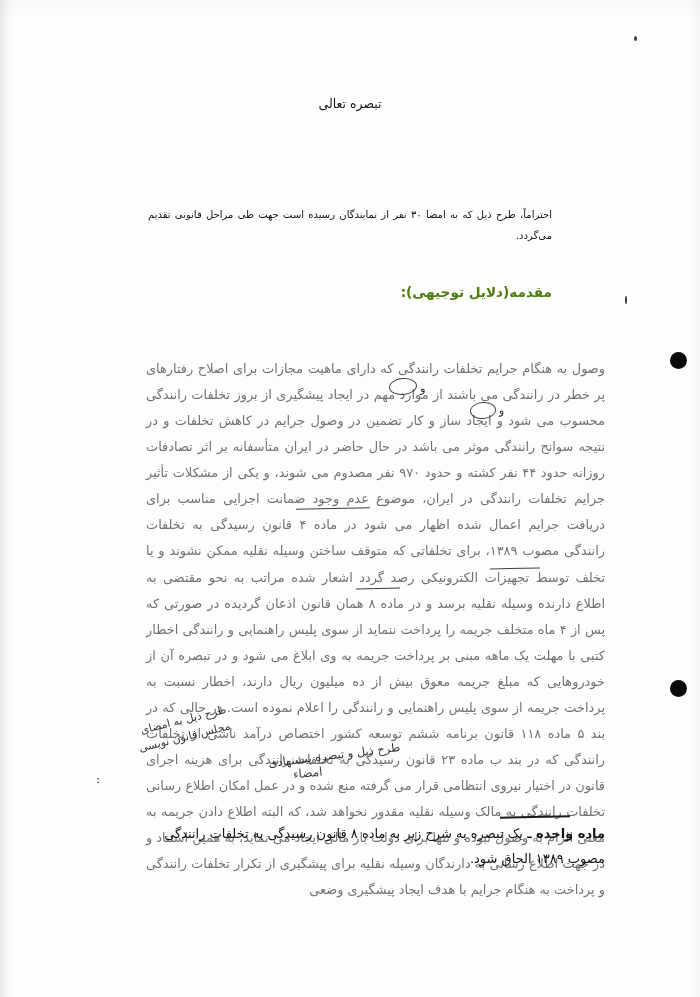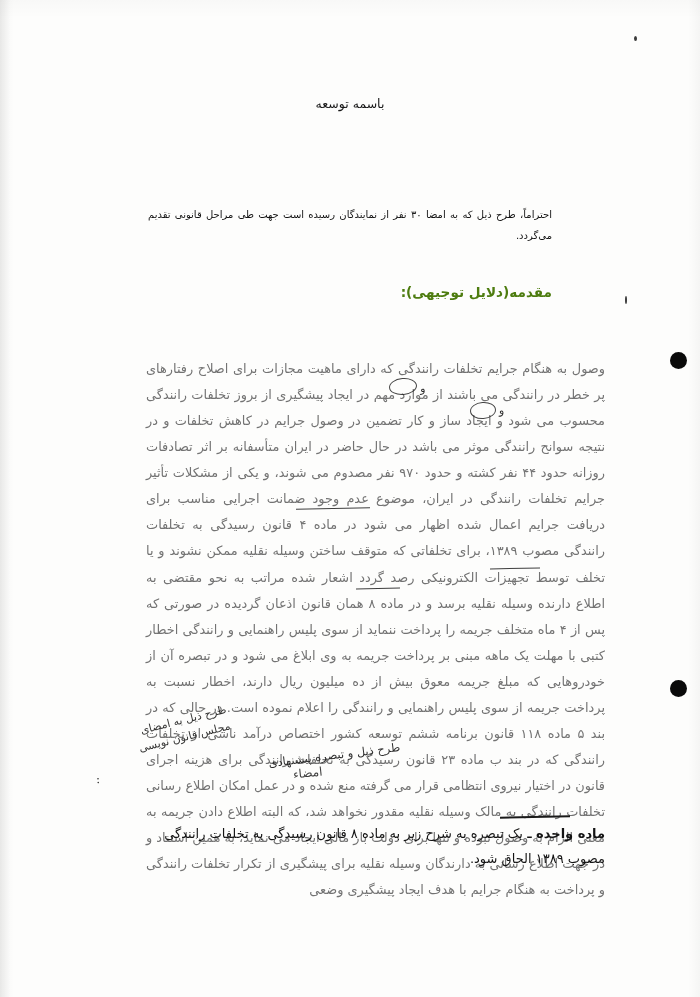--- a/index.html
+++ b/index.html
@@ -205,21 +205,21 @@
 </style>
 </head>
 <body>
 
 <div class="page">
   <div class="paper-tint"></div>
   <div class="edge-shadow"></div>
 
   <div class="doc-body">
 
-    <div class="basmala">باسمه توسعه</div>
+    <div class="basmala">تبصره تعالی</div>
 
 
     <div class="salutation">احتراماً، طرح ذیل که به امضا ۳۰ نفر از نمایندگان رسیده است جهت طی مراحل قانونی تقدیم می‌گردد.</div>
 
     <div class="preamble-heading">مقدمه(دلایل توجیهی):</div>
 
     <div class="main-text">
       <p>وصول به هنگام جرایم تخلفات رانندگی که دارای ماهیت مجازات برای اصلاح رفتارهای پر خطر در رانندگی می باشند از موارد مهم در ایجاد پیشگیری از بروز تخلفات رانندگی محسوب می شود و ایجاد ساز و کار تضمین در وصول جرایم در کاهش تخلفات و در نتیجه سوانح رانندگی موثر می باشد در حال حاضر در ایران متأسفانه بر اثر تصادفات روزانه حدود ۴۴ نفر کشته و حدود ۹۷۰ نفر مصدوم می شوند، و یکی از مشکلات تأثیر جرایم تخلفات رانندگی در ایران، موضوع عدم وجود ضمانت اجرایی مناسب برای دریافت جرایم اعمال شده اظهار می شود در ماده ۴ قانون رسیدگی به تخلفات رانندگی مصوب ۱۳۸۹، برای تخلفاتی که متوقف ساختن وسیله نقلیه ممکن نشوند و یا تخلف توسط تجهیزات الکترونیکی رصد گردد اشعار شده مراتب به نحو مقتضی به اطلاع دارنده وسیله نقلیه برسد و در ماده ۸ همان قانون اذعان گردیده در صورتی که پس از ۴ ماه متخلف جریمه را پرداخت ننماید از سوی پلیس راهنمایی و رانندگی اخطار کتبی با مهلت یک ماهه مبنی بر پرداخت جریمه به وی ابلاغ می شود و در تبصره آن از خودروهایی که مبلغ جریمه معوق بیش از ده میلیون ریال دارند، اخطار نسبت به پرداخت جریمه از سوی پلیس راهنمایی و رانندگی را اعلام نموده است. در حالی که در بند ۵ ماده ۱۱۸ قانون برنامه ششم توسعه کشور اختصاص درآمد ناشی از تخلفات رانندگی که در بند ب ماده ۲۳ قانون رسیدگی به تخلفات رانندگی برای هزینه اجرای قانون در اختیار نیروی انتظامی قرار می گرفته منع شده و در عمل امکان اطلاع رسانی تخلفات رانندگی به مالک وسیله نقلیه مقدور نخواهد شد، که البته اطلاع دادن جریمه به معنی الزام به وصول نبوده و تنها برای دولت بار مالی ایجاد می نماید، به همین استناد و در جهت اطلاع رسانی به دارندگان وسیله نقلیه برای پیشگیری از تکرار تخلفات رانندگی و پرداخت به هنگام جرایم با هدف ایجاد پیشگیری وضعی</p>
     </div>
 

